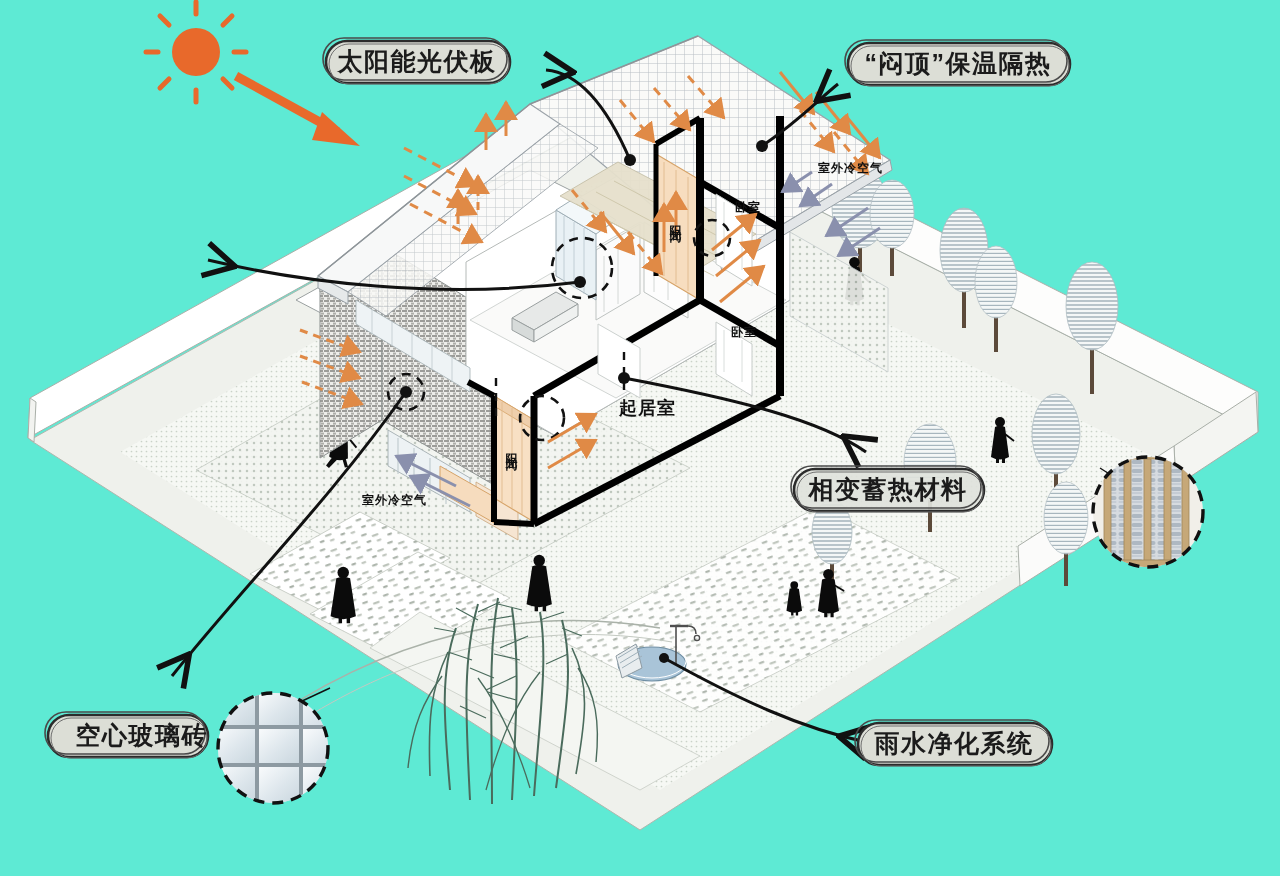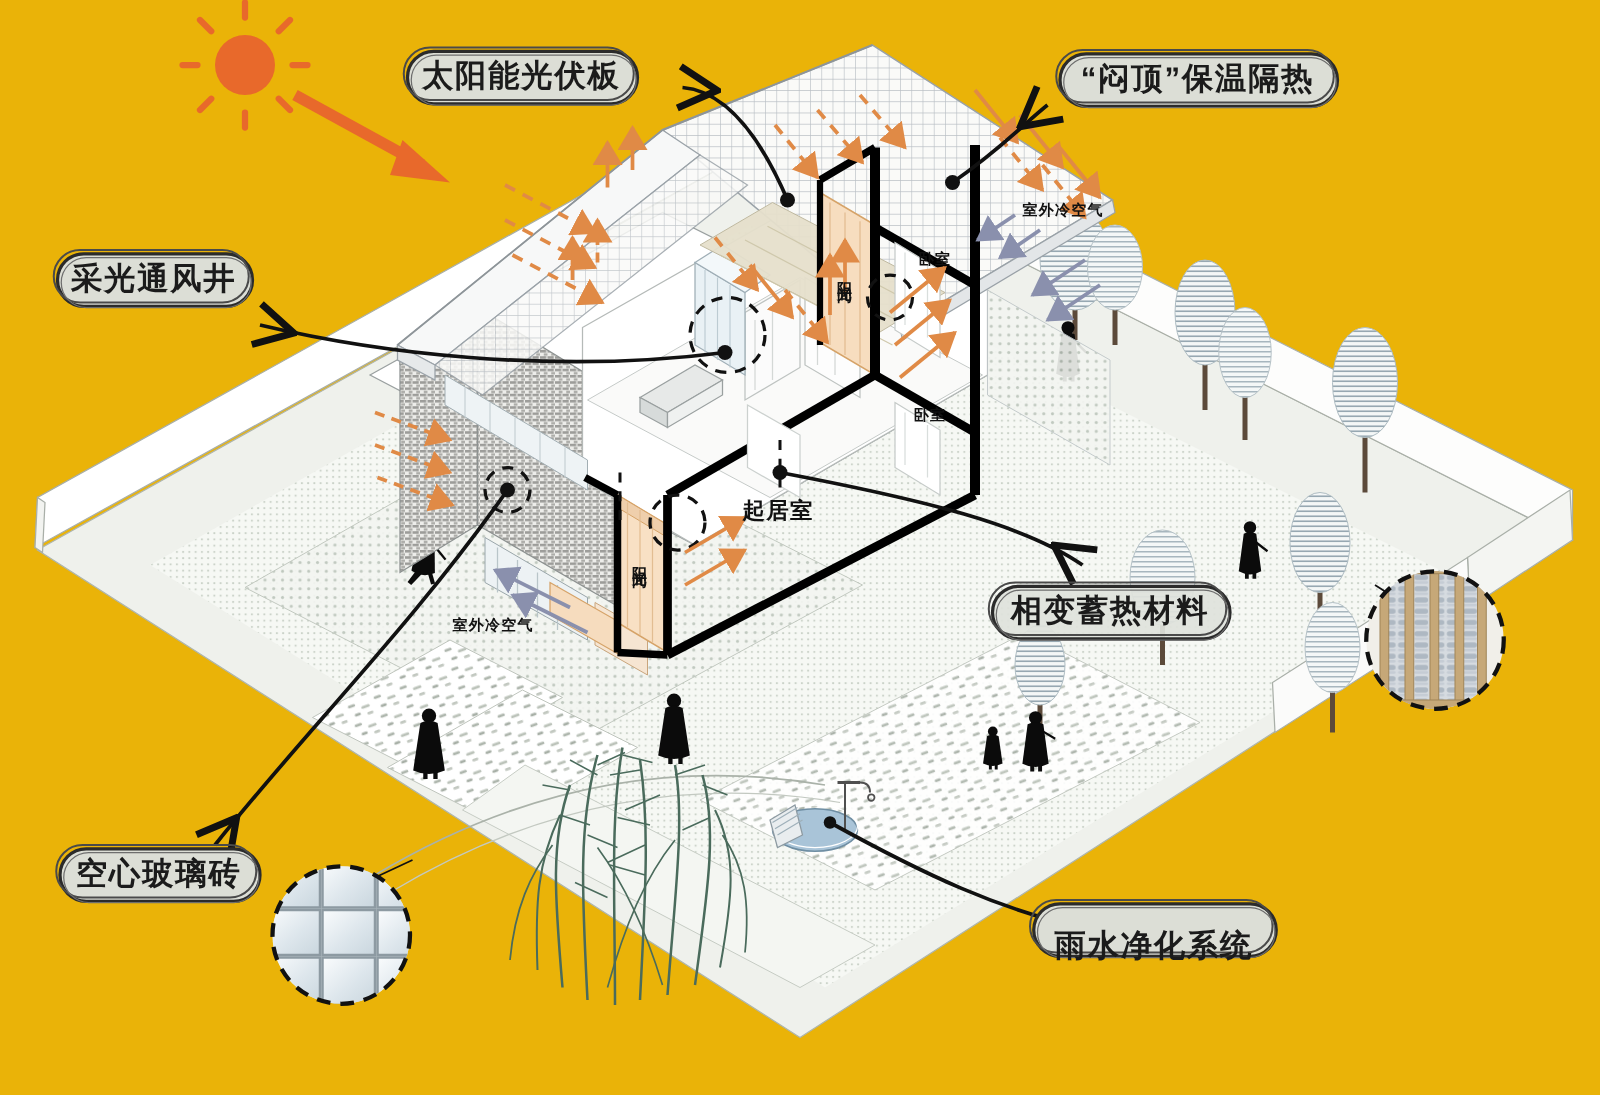--- a/index.html
+++ b/index.html
@@ -1,21 +1,21 @@
 <!DOCTYPE html>
 <html><head>
 <meta charset="utf-8">
 <title>Passive Solar House Axonometric Diagram</title>
 <style>
   html,body{margin:0;padding:0;background:#ffffff;}
   body{
     font-family:"Liberation Sans","DejaVu Sans",sans-serif;
     width:1280px;height:876px;overflow:hidden;position:relative;
   }
-  #stage{position:relative;width:1280px;height:876px;background:#eab308;}
+  #stage{position:relative;width:1280px;height:876px;background:#5eead4;}
   #stage svg.layer{position:absolute;left:0;top:0;width:1280px;height:876px;}
 
   
   .pill{
     position:absolute;
     display:flex;align-items:center;justify-content:center;
     color:#1b1b1b;
     font-size:25px;
     font-weight:700;
     letter-spacing:1.5px;
@@ -28,21 +28,21 @@
   
   .anno{
     position:absolute;
     color:#111;
     font-size:12px;
     font-weight:700;
     letter-spacing:1px;
     white-space:nowrap;
     z-index:38;
   }
-  .anno.big{font-size:18px;}
+  .anno.big{font-size:18px;margin-left:25px;}
   .anno.vert{
     writing-mode:vertical-rl;
     text-orientation:upright;
     letter-spacing:2px;
     line-height:1.05;
   }
 </style>
 </head>
 <body>
 
@@ -502,48 +502,40 @@
 
   <div class="pill" style="left:842px;top:36px;width:232px;height:54px;text-align:center;">
     <svg class="pill-bg" viewBox="0 0 232 54" preserveAspectRatio="none">
       <rect x="6" y="7" width="222" height="42" rx="21" fill="#DCDED6" stroke="#2B2B2B" stroke-width="2.6"></rect>
       <rect x="3" y="4" width="222" height="42" rx="21" fill="none" stroke="#4A4A4A" stroke-width="1.6"></rect>
       <rect x="9" y="10" width="218" height="40" rx="20" fill="none" stroke="#6E6E6E" stroke-width="1"></rect>
     </svg>
     <span class="pill-text">“闷顶”保温隔热</span>
   </div>
 
-  <div class="pill" style="left:40px;top:196px;width:166px;height:54px;">
-    <svg class="pill-bg" viewBox="0 0 166 54" preserveAspectRatio="none">
-      <rect x="6" y="7" width="156" height="42" rx="21" fill="#DCDED6" stroke="#2B2B2B" stroke-width="2.6"></rect>
-      <rect x="3" y="4" width="156" height="42" rx="21" fill="none" stroke="#4A4A4A" stroke-width="1.6"></rect>
-      <rect x="9" y="10" width="152" height="40" rx="20" fill="none" stroke="#6E6E6E" stroke-width="1"></rect>
-    </svg>
-    <span class="pill-text">采光通风井</span>
-  </div>
 
   <div class="pill" style="left:788px;top:462px;width:200px;height:54px;">
     <svg class="pill-bg" viewBox="0 0 200 54" preserveAspectRatio="none">
       <rect x="6" y="7" width="190" height="42" rx="21" fill="#DFE2DB" fill-opacity="0.93" stroke="#2B2B2B" stroke-width="2.6"></rect>
       <rect x="3" y="4" width="190" height="42" rx="21" fill="none" stroke="#4A4A4A" stroke-width="1.6"></rect>
       <rect x="9" y="10" width="186" height="40" rx="20" fill="none" stroke="#6E6E6E" stroke-width="1"></rect>
     </svg>
     <span class="pill-text">相变蓄热材料</span>
   </div>
 
-  <div class="pill" style="left:42px;top:672px;width:170px;height:54px;">
+  <div class="pill" style="left:42px;top:708px;width:170px;height:54px;justify-content:flex-end;">
     <svg class="pill-bg" viewBox="0 0 170 54" preserveAspectRatio="none">
       <rect x="6" y="7" width="160" height="42" rx="21" fill="#DCDED6" stroke="#2B2B2B" stroke-width="2.6"></rect>
       <rect x="3" y="4" width="160" height="42" rx="21" fill="none" stroke="#4A4A4A" stroke-width="1.6"></rect>
       <rect x="9" y="10" width="156" height="40" rx="20" fill="none" stroke="#6E6E6E" stroke-width="1"></rect>
     </svg>
     <span class="pill-text">空心玻璃砖</span>
   </div>
 
-  <div class="pill" style="left:821px;top:716px;width:204px;height:54px;align-items:flex-end;">
+  <div class="pill" style="left:852px;top:716px;width:204px;height:54px;">
     <svg class="pill-bg" viewBox="0 0 204 54" preserveAspectRatio="none">
       <rect x="6" y="7" width="194" height="42" rx="21" fill="#DCDED6" stroke="#2B2B2B" stroke-width="2.6"></rect>
       <rect x="3" y="4" width="194" height="42" rx="21" fill="none" stroke="#4A4A4A" stroke-width="1.6"></rect>
       <rect x="9" y="10" width="190" height="40" rx="20" fill="none" stroke="#6E6E6E" stroke-width="1"></rect>
     </svg>
     <span class="pill-text">雨水净化系统</span>
   </div>
 
   <div class="anno" style="left:818px;top:160px;">室外冷空气</div>
   <div class="anno" style="left:362px;top:492px;">室外冷空气</div>

